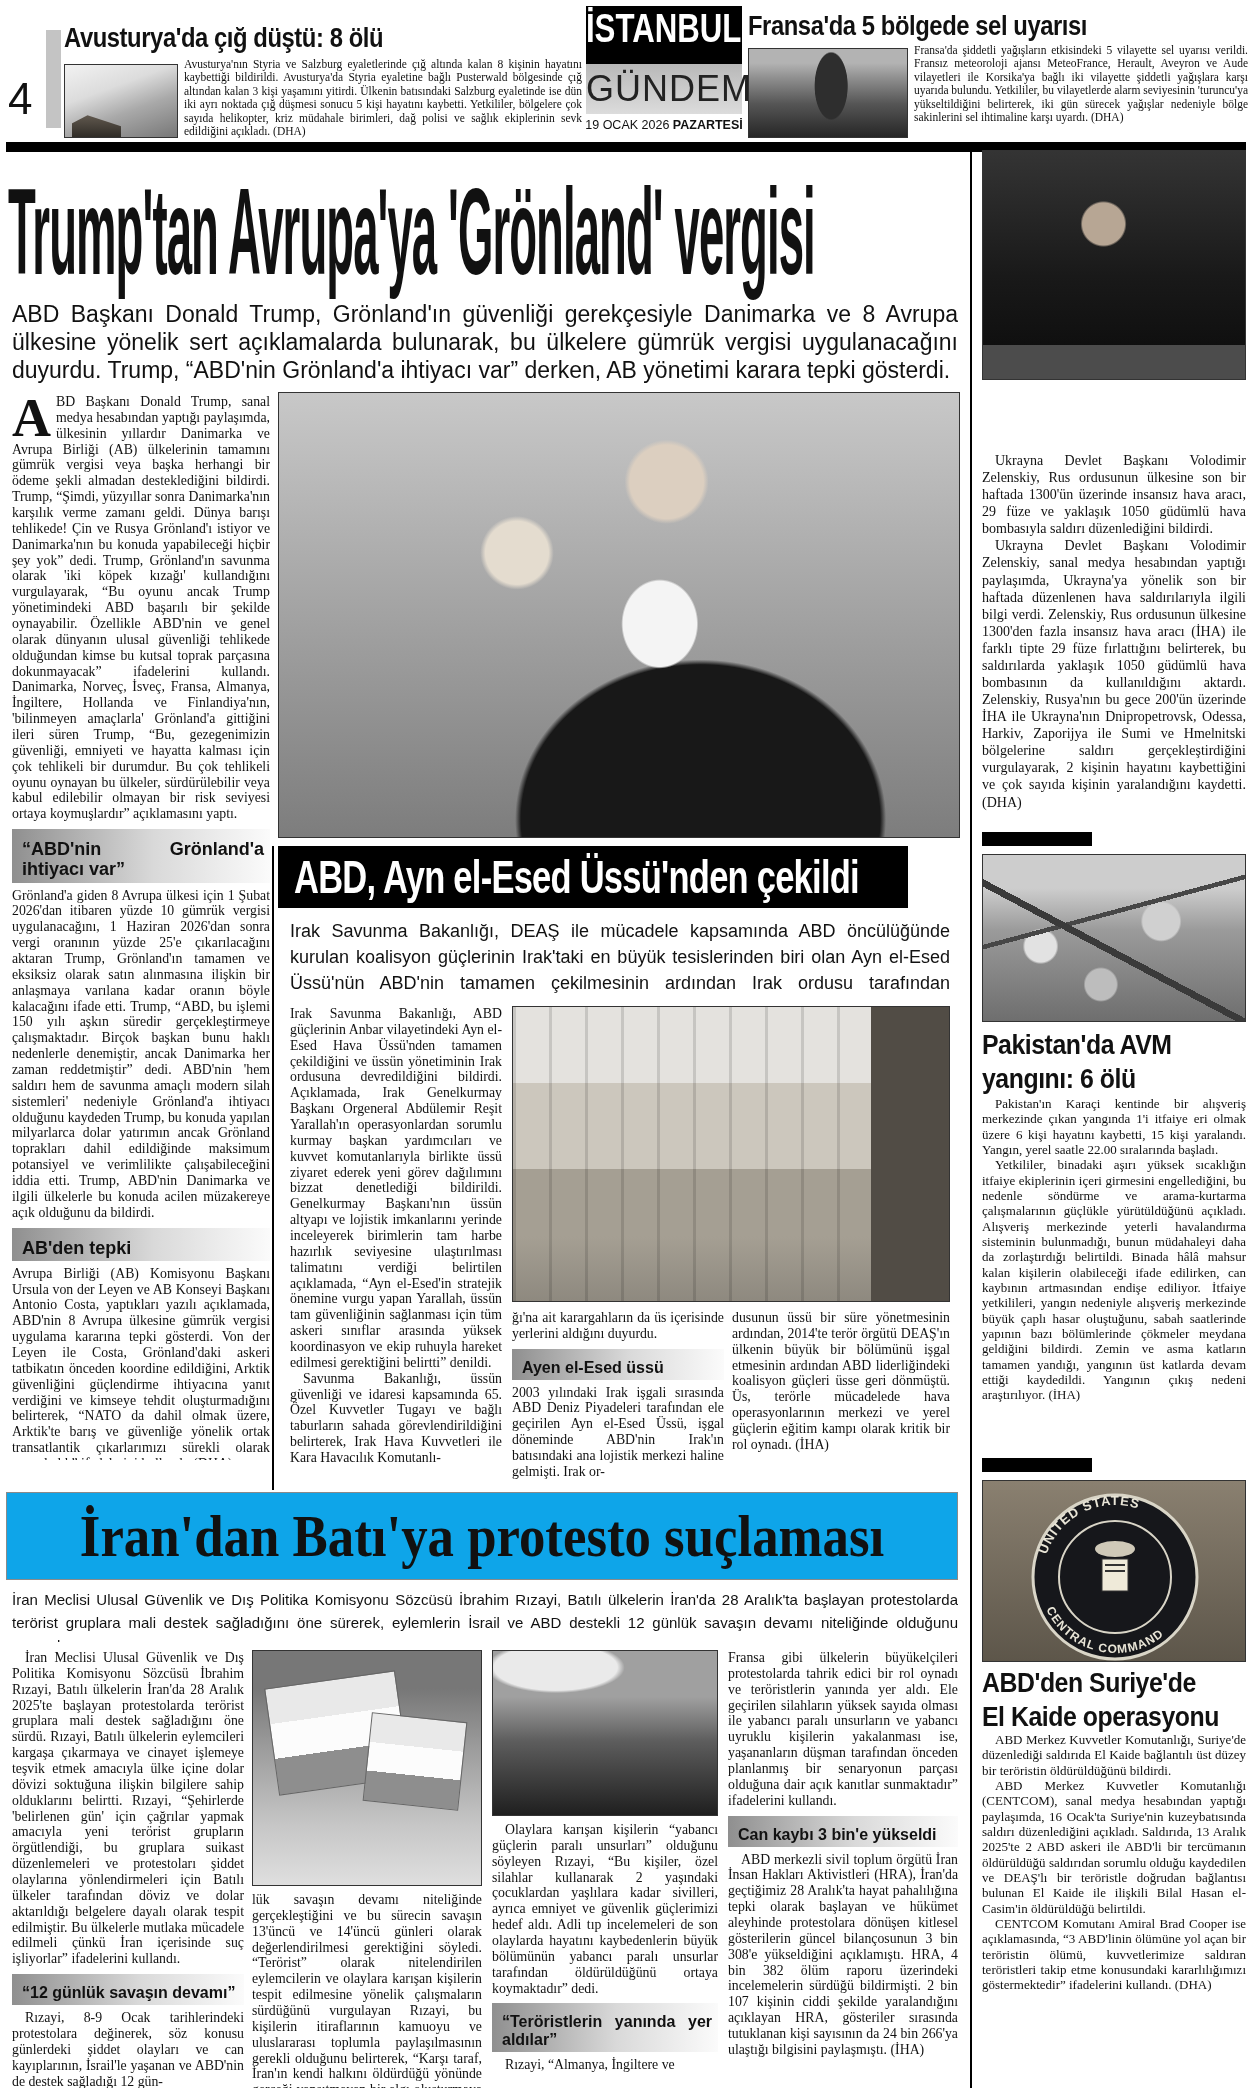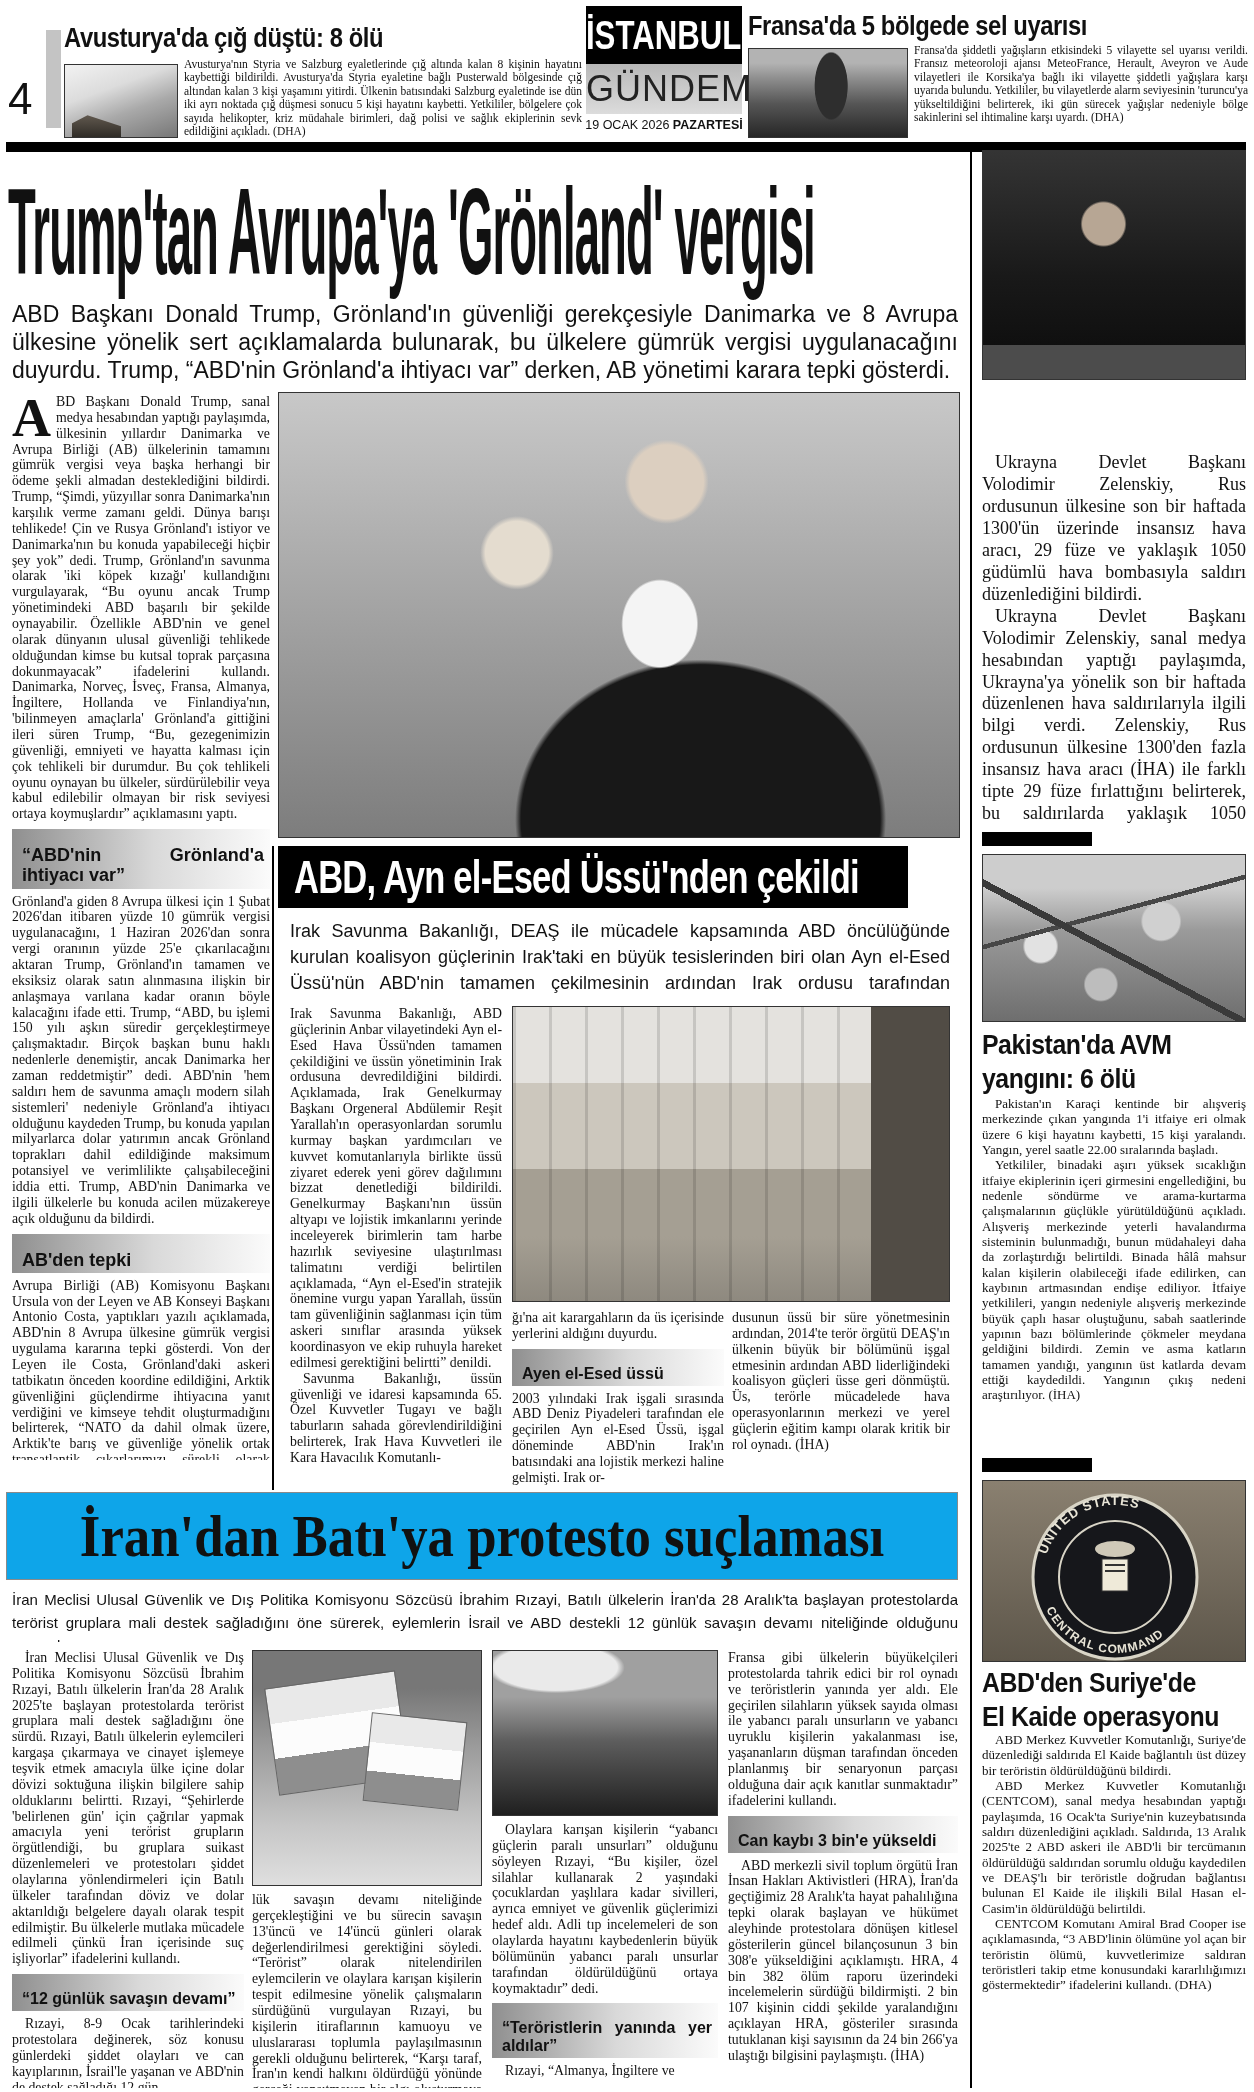--- a/index.html
+++ b/index.html
@@ -9,32 +9,32 @@
     background: #ffffff; overflow: hidden; color:#111;
     font-family: "Liberation Serif", serif;
   }
   .abs { position: absolute; }
   .sans { font-family: "Liberation Sans", sans-serif; }
 
   
   .body-text { font-size: 13.8px; line-height: 1.15; text-align: justify; overflow: hidden; }
   .body-text p { margin: 0; text-indent: 13px; }
   .body-text p.noindent { text-indent: 0; }
-  .rail-text { font-size: 18px; line-height: 1.22; text-align: justify; overflow: hidden; }
+  .rail-text { font-size: 14px; line-height: 1.22; text-align: justify; overflow: hidden; }
   .rail-text p { margin: 0; text-indent: 13px; }
   .rail-text.smaller { font-size: 13px; line-height: 1.18; }
   .topstory-text { font-size: 11.5px; line-height: 1.17; text-align: justify; overflow: hidden; }
 
   .dropcap { float: left; font-size: 54px; line-height: 44px; font-weight: bold; padding: 2px 5px 0 0; }
 
   .subhead {
     font-family: "Liberation Sans", sans-serif; font-weight: bold;
     font-size: 18px; line-height: 1.12; text-indent: 0;
     background: linear-gradient(90deg, #8f8f8f 0%, #d9d9d9 55%, #fbfbfb 100%);
-    padding: 16px 6px 3px 10px; margin: 7px 0 5px 0;
+    padding: 10px 6px 3px 10px; margin: 7px 0 5px 0;
   }
   .subhead.sm { font-size: 16px; }
 
   
   .hl-inner { display: inline-block; white-space: nowrap; transform-origin: 0 0; font-weight: bold; font-family:"Liberation Sans", sans-serif; }
   #story1-headline .hl-inner, #story2-headline .hl-inner { font-size: 28px; transform: scaleX(.85); letter-spacing:-.5px; }
   #main-headline .hl-inner { font-size: 100px; font-weight: 800; letter-spacing: -2px; transform: scale(.455, 1.22); }
   #ayn-bar .hl-inner { font-size: 46px; color: #fff; transform: scaleX(.75); transform-origin: 0 50%; letter-spacing:-1px; }
   .railhead { line-height: 30px; }
   .railhead .hl-inner { font-size: 27px; transform: scaleX(.92); letter-spacing:-.5px; }
@@ -73,21 +73,21 @@
   .flag { position: absolute; border: 1px solid #666;
     background: linear-gradient(180deg, #e9e9e9 0 33%, #fcfcfc 33% 66%, #8e8e8e 66% 100%); }
   .flag.f1 { left: 8%; top: 12%; width: 58%; height: 46%; transform: rotate(-8deg); }
   .flag.f2 { left: 50%; top: 28%; width: 42%; height: 38%; transform: rotate(6deg); }
   .ph-crowd { background:
     radial-gradient(ellipse 55% 28% at 28% 10%, #eaeaea 0 50%, transparent 56%),
     linear-gradient(180deg, #a0a0a0 0 28%, #5d5d5d 55%, #1f1f1f 100%); }
 
   
   .black-bar { background: #000; }
-  #mast-black { display:flex; align-items:center; justify-content:center; }
+  #mast-black { display:flex; justify-content:center; }
   #iran-band { display:flex; align-items:center; justify-content:center; }
   #ayn-bar { display:flex; align-items:center; padding-left:16px; }
 </style>
 </head>
 <body>
 
 <div class="page">
 
   <div class="abs sans" id="pagenum" style="left:8px; top:74px; font-size:44px;">4</div>
   <div class="abs" style="left:46px; top:30px; width:15px; height:98px; background:#c4c4c4;"></div>

